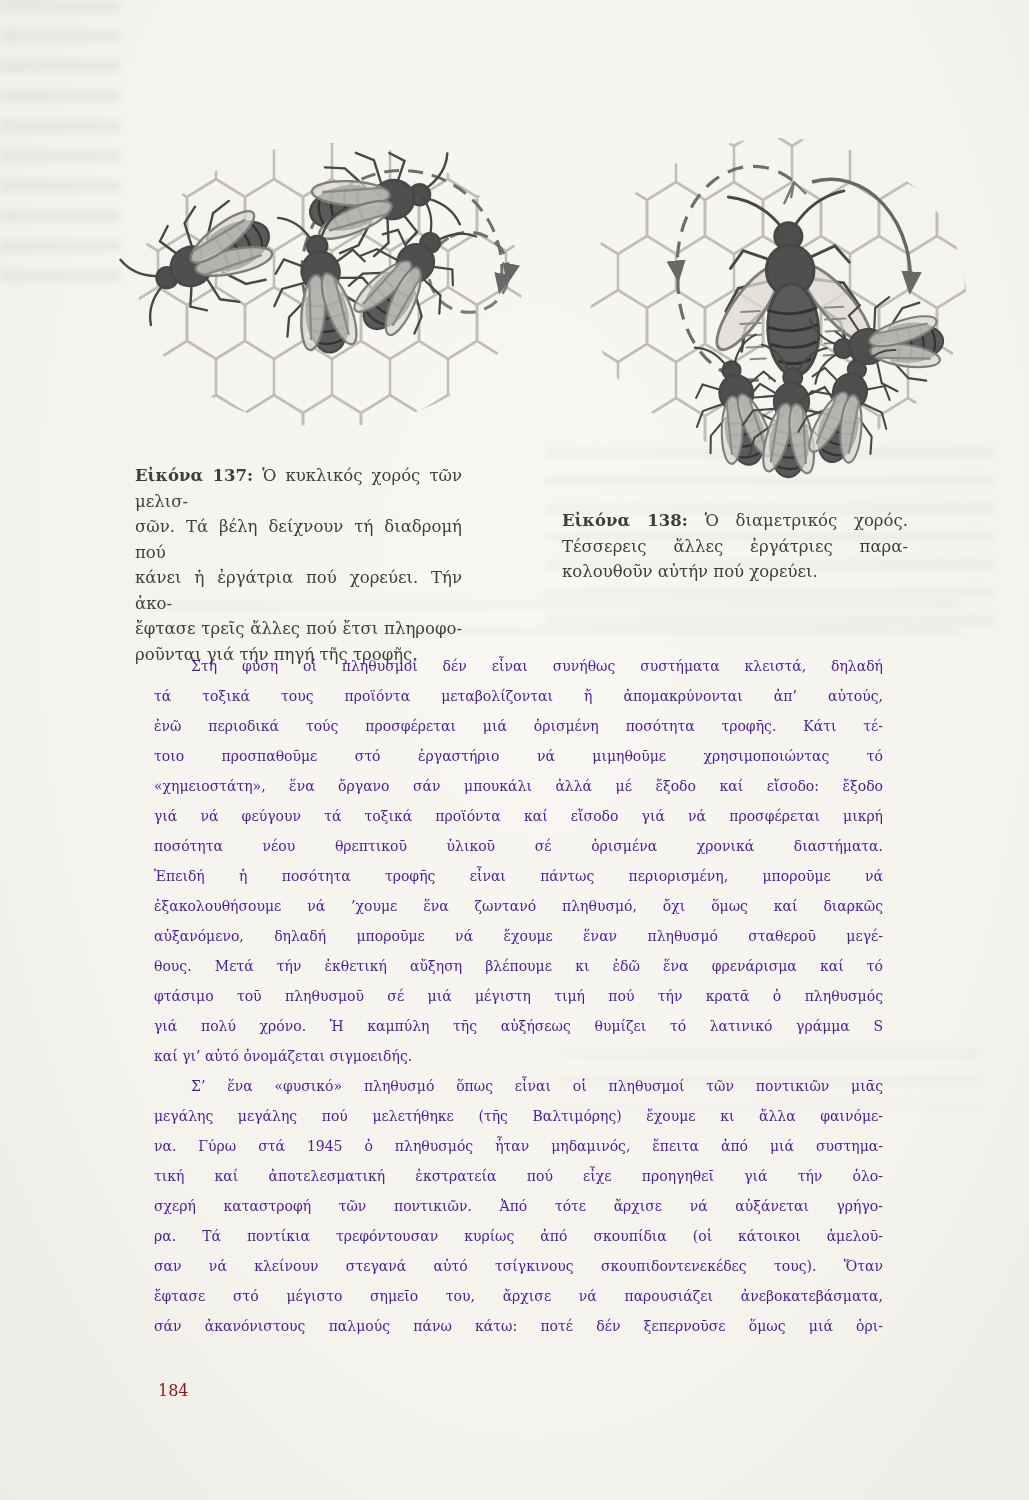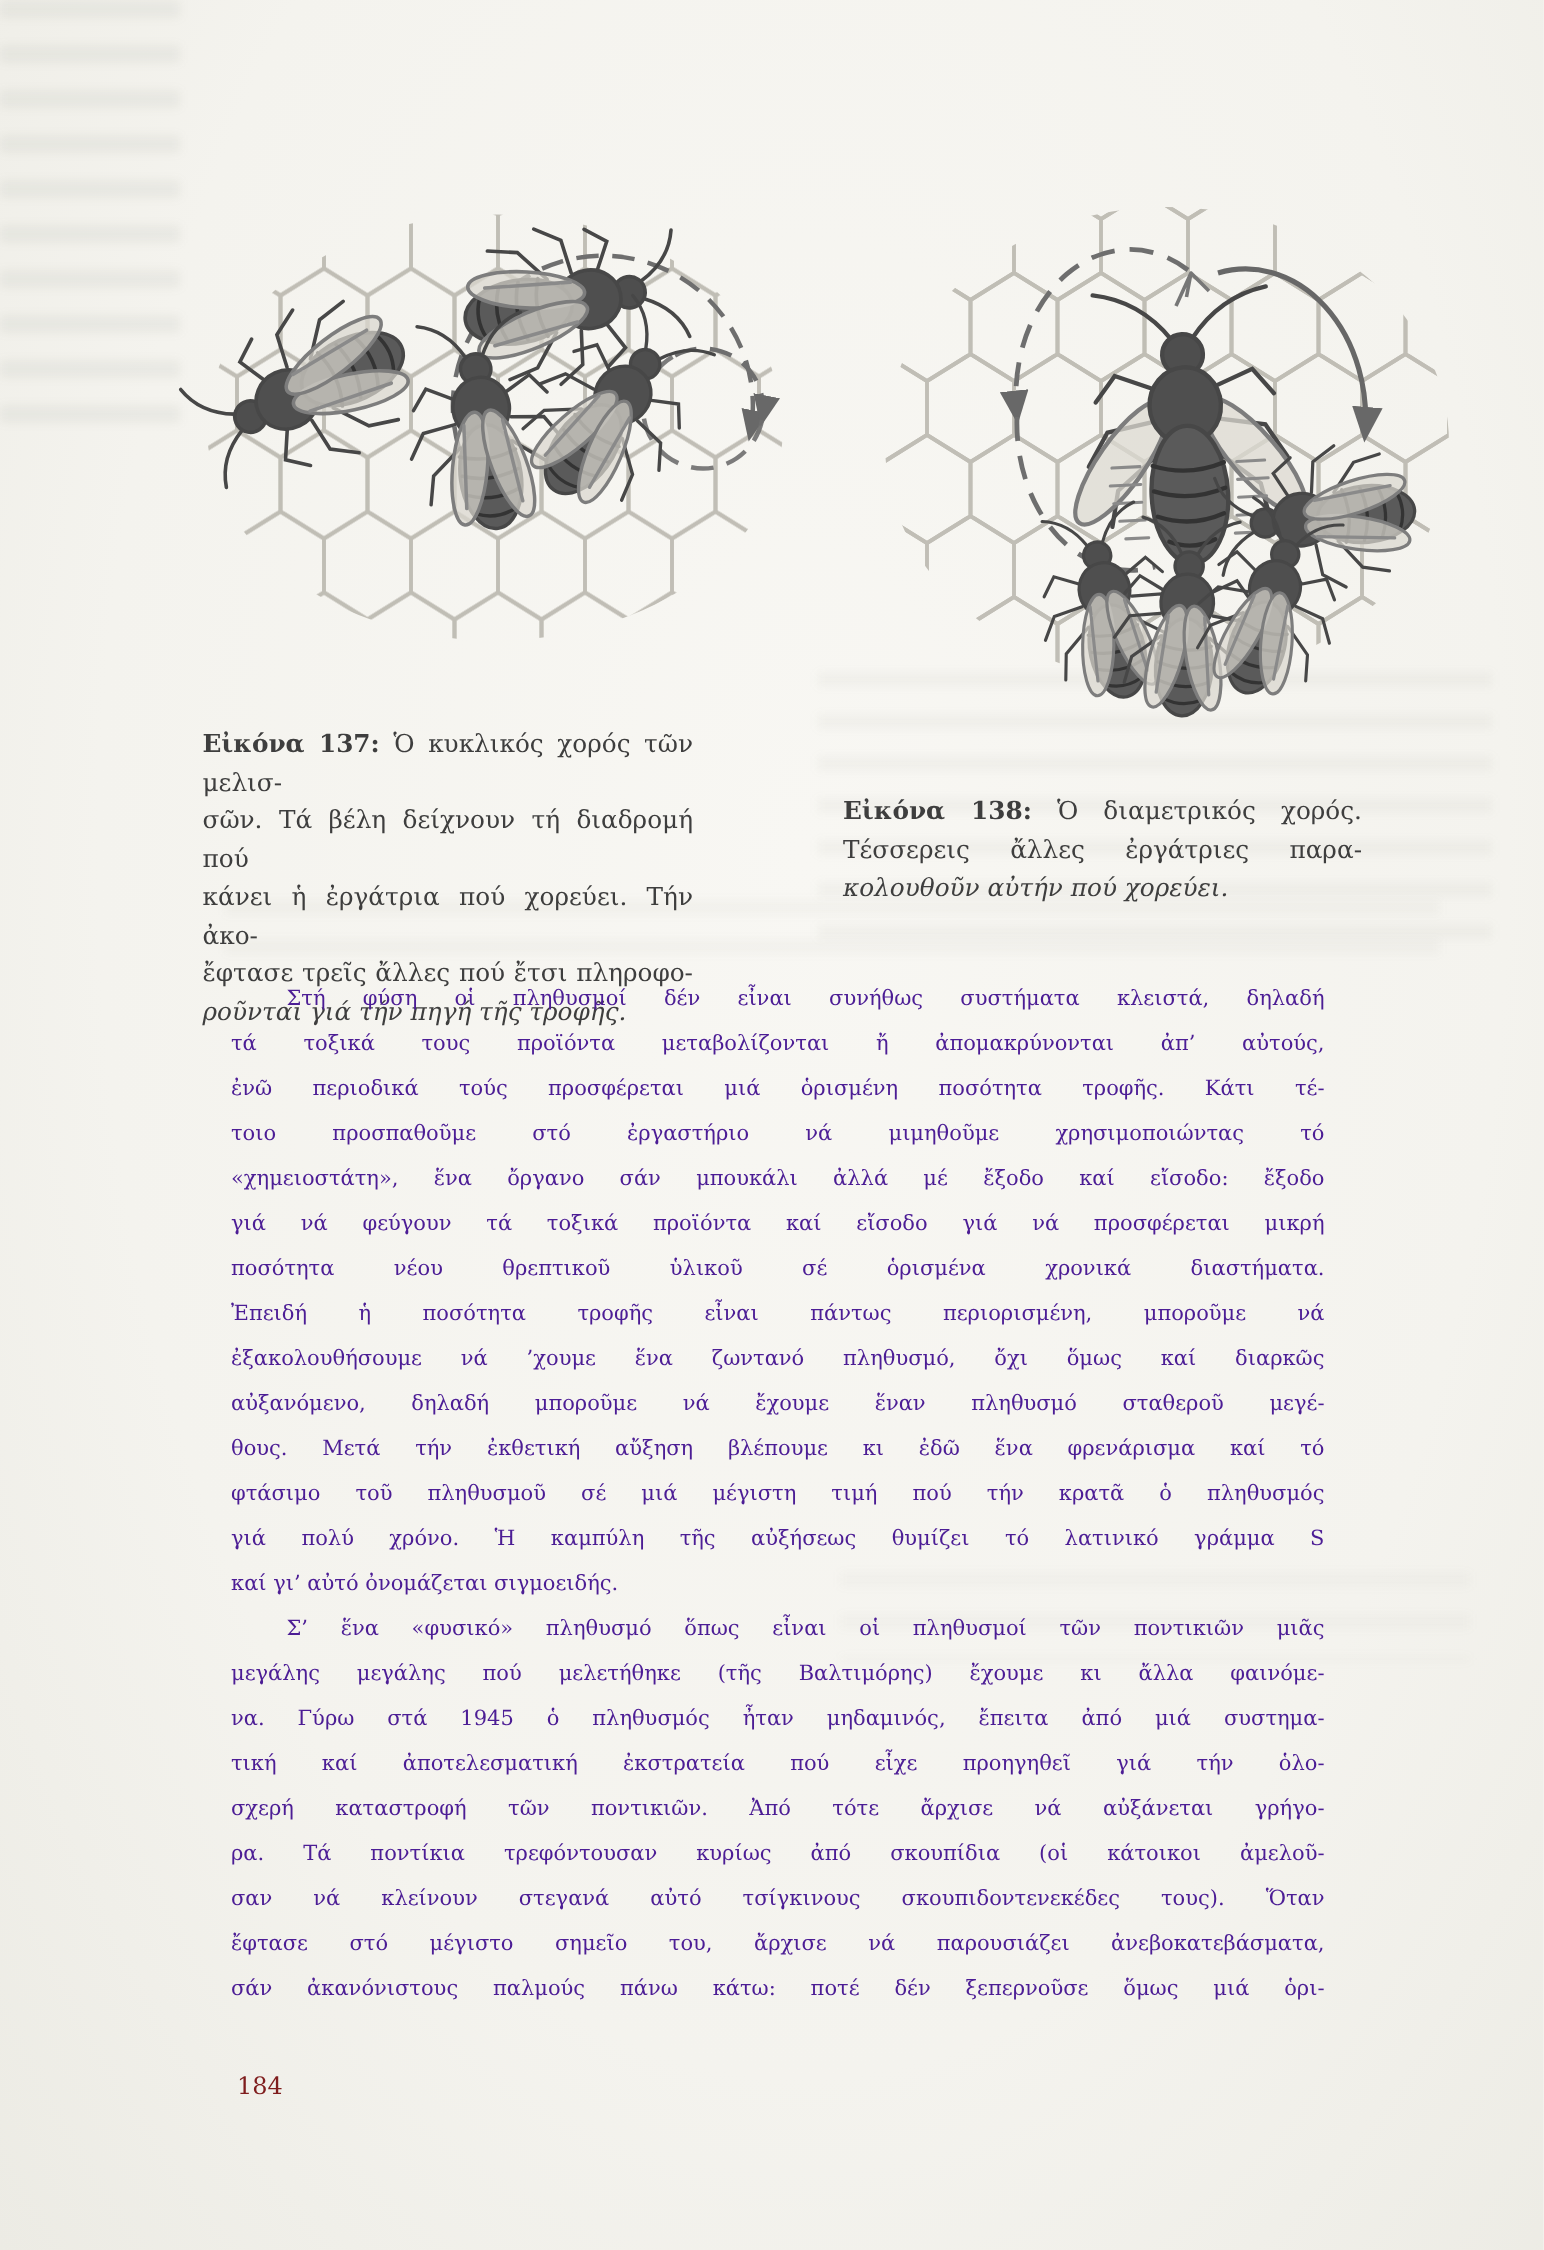--- a/index.html
+++ b/index.html
@@ -20,25 +20,25 @@
       background:repeating-linear-gradient(180deg, rgba(120,125,110,.05) 0 10px, transparent 10px 28px);}
   .g3{left:150px;top:600px;width:810px;height:52px;
       background:repeating-linear-gradient(180deg, rgba(120,120,110,.04) 0 10px, transparent 10px 26px);}
   .g4{left:560px;top:1048px;width:420px;height:60px;
       background:repeating-linear-gradient(180deg, rgba(120,120,110,.035) 0 10px, transparent 10px 28px);}
 
   .figure{position:absolute;}
   .fig137{left:100px;top:125px;width:440px;height:330px;}
   .fig138{left:560px;top:128px;width:420px;height:380px;}
 
-  .caption{position:absolute;font-size:16.5px;line-height:25.5px;color:#3e3e3e;margin-top:20px;}
+  .caption{position:absolute;font-size:16.5px;line-height:25.5px;color:#3e3e3e;}
   .cap137{left:135px;top:463px;width:327px;}
   .cap138{left:562px;top:508px;width:346px;}
   .cl{text-align:justify;text-align-last:justify;}
-  .cl.last{text-align-last:left;font-style:italic;}
+  .cl.last{text-align-last:left;}
   .cap-label{font-weight:bold;}
 
   .bodytext{position:absolute;left:154px;top:651px;width:729px;font-size:14px;line-height:30px;color:#4c1d95;}
   .bl{text-align:justify;text-align-last:justify;height:30px;overflow:visible;}
   .bl.first{text-indent:37px;}
   .bl.lastline{text-align-last:left;}
 
   .pagenum{position:absolute;left:158px;top:1381px;font-size:16px;color:#7f1d1d;}
 </style>
 </head>

